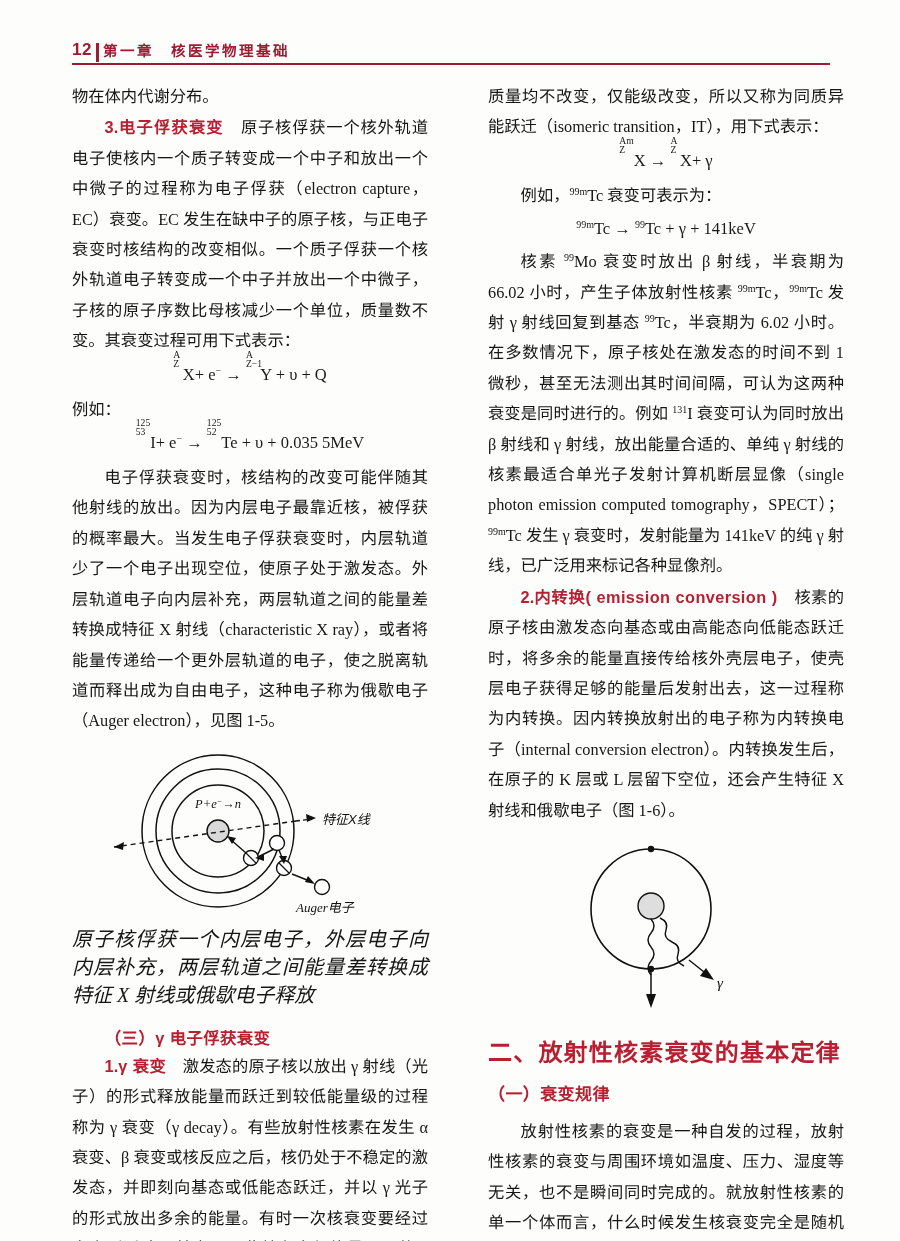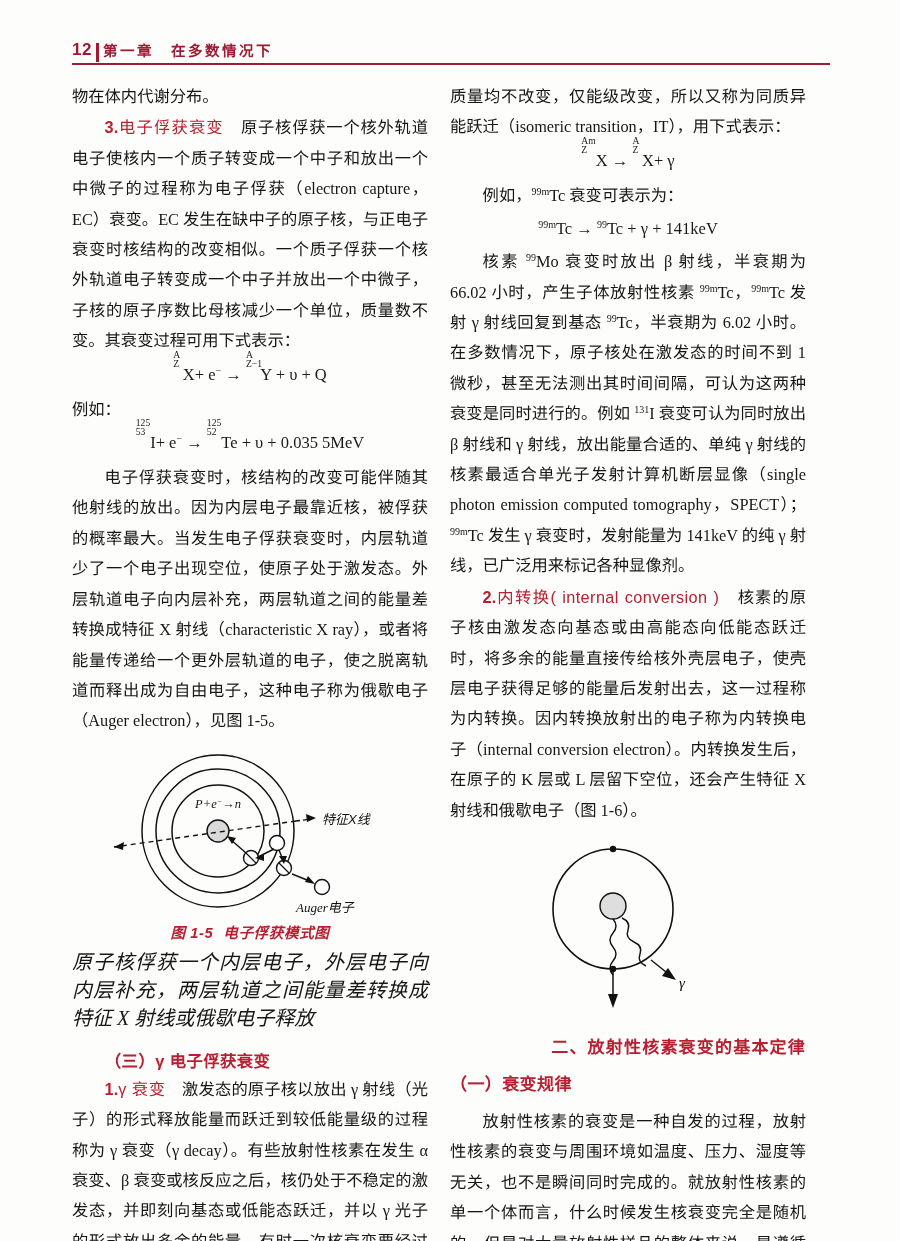--- a/index.html
+++ b/index.html
@@ -81,37 +81,37 @@
     width: 758px;
     height: 1120px;
   }
   .col {
     position: absolute;
     top: 0;
     width: 356px;
     height: 1120px;
   }
   .col-left  { left: 0; }
-  .col-right { left: 378px; }
+  .col-right { left: 416px; }
 
   p.body {
     margin: 0;
     font-size: 16.3px;
     line-height: 30.4px;
     text-align: justify;
     text-justify: inter-ideograph;
     letter-spacing: 0px;
     color: #161616;
   }
   p.body.indent { text-indent: 2em; }
   p.body.noindent { text-indent: 0; }
 
   .run-head {
     color: #b81f31;
-    font-weight: 400;
+    font-weight: 700;
     font-family: "Liberation Sans", sans-serif;
     letter-spacing: 0.4px;
   }
   .run-head-num {
     color: #b81f31;
     font-weight: 700;
     font-family: "Liberation Sans", sans-serif;
   }
 
   
@@ -174,26 +174,25 @@
     font-family: "Liberation Sans", sans-serif;
     font-size: 16.4px;
     font-weight: 700;
     color: #b81f31;
     text-indent: 2em;
     letter-spacing: 0.4px;
   }
   h2.sec-main {
     margin: 22px 0 6px 0;
     font-family: "Liberation Sans", sans-serif;
-    font-size: 17px;
+    font-size: 24px;
     font-weight: 700;
     color: #b81f31;
     letter-spacing: 1.2px;
     text-indent: 0;
-    text-align: right;
   }
   h3.sec-sub2 {
     margin: 12px 0 12px 0;
     font-family: "Liberation Sans", sans-serif;
     font-size: 17px;
     font-weight: 700;
     color: #b81f31;
     letter-spacing: 0.4px;
     text-indent: 0;
   }
@@ -201,21 +200,21 @@
 </style>
 </head>
 <body>
 
 <div class="page">
 
   <div class="header">
     <div class="header-inner">
       <span class="folio">12</span>
       <span class="header-rule-v"></span>
-      <span class="chapter-label">第一章　在多数情况下</span>
+      <span class="chapter-label">第一章　核医学物理基础</span>
     </div>
   </div>
   <div class="header-rule-h"></div>
 
   <div class="columns">
 
     <div class="col col-left">
 
       <p class="body noindent">物在体内代谢分布。</p>
 
@@ -270,23 +269,20 @@
           <line x1="174" y1="102" x2="158" y2="110" stroke="#111" stroke-width="1.4"></line>
           <polygon points="155,111 164,107 164,114" fill="#111"></polygon>
           <line x1="179" y1="103" x2="183" y2="113" stroke="#111" stroke-width="1.4"></line>
           <polygon points="184,117 179,109 187,109" fill="#111"></polygon>
           <line x1="192" y1="127" x2="212" y2="135" stroke="#111" stroke-width="1.4"></line>
           <polygon points="215,137 205,135 208,129" fill="#111"></polygon>
 
           <text x="222" y="77" font-family="Liberation Sans, sans-serif" font-size="13" fill="#111">特征X线</text>
           <text x="196" y="165" font-family="Liberation Serif, serif" font-size="13" fill="#111">Auger电子</text>
         </svg>
-        <div class="fig-caption">
-          <span class="capnum">图 1-5</span><span>电子俘获模式图</span>
-        </div>
         <p class="fig-note">原子核俘获一个内层电子，外层电子向内层补充，两层轨道之间能量差转换成特征 X 射线或俄歇电子释放</p>
       </div>
 
       <h3 class="sec-sub">（三）γ 电子俘获衰变</h3>
 
       <p class="body indent"><span class="run-head-num">1.</span><span class="run-head">γ 衰变</span>　<span>激发态的原子核以放出 γ 射线（光子）的形式释放能量而跃迁到较低能量级的过程称为 γ 衰变（γ decay）。有些放射性核素在发生 α 衰变、β 衰变或核反应之后，核仍处于不稳定的激发态，并即刻向基态或低能态跃迁，并以 γ 光子的形式放出多余的能量。有时一次核衰变要经过多次跃迁才回基态，因此就有多组能量不同的 γ 射线。</span></p>
 
     </div>
 
     <div class="col col-right">
@@ -303,21 +299,21 @@
 
       <div class="formula">
         <sup class="iso">99m</sup><span>Tc</span>
         <span>→</span>
         <sup class="iso">99</sup><span>Tc</span>
         <span>+ γ + 141keV</span>
       </div>
 
       <p class="body indent"><span>核素 </span><sup class="iso">99</sup><span>Mo 衰变时放出 β 射线，半衰期为 66.02 小时，产生子体放射性核素 </span><sup class="iso">99m</sup><span>Tc，</span><sup class="iso">99m</sup><span>Tc 发射 γ 射线回复到基态 </span><sup class="iso">99</sup><span>Tc，半衰期为 6.02 小时。在多数情况下，原子核处在激发态的时间不到 1 微秒，甚至无法测出其时间间隔，可认为这两种衰变是同时进行的。例如 </span><sup class="iso">131</sup><span>I 衰变可认为同时放出 β 射线和 γ 射线，放出能量合适的、单纯 γ 射线的核素最适合单光子发射计算机断层显像（single photon emission computed tomography，SPECT）；</span><sup class="iso">99m</sup><span>Tc 发生 γ 衰变时，发射能量为 141keV 的纯 γ 射线，已广泛用来标记各种显像剂。</span></p>
 
-      <p class="body indent"><span class="run-head-num">2.</span><span class="run-head">内转换( internal conversion )</span>　<span>核素的原子核由激发态向基态或由高能态向低能态跃迁时，将多余的能量直接传给核外壳层电子，使壳层电子获得足够的能量后发射出去，这一过程称为内转换。因内转换放射出的电子称为内转换电子（internal conversion electron）。内转换发生后，在原子的 K 层或 L 层留下空位，还会产生特征 X 射线和俄歇电子（图 1-6）。</span></p>
+      <p class="body indent"><span class="run-head-num">2.</span><span class="run-head">内转换( emission conversion )</span>　<span>核素的原子核由激发态向基态或由高能态向低能态跃迁时，将多余的能量直接传给核外壳层电子，使壳层电子获得足够的能量后发射出去，这一过程称为内转换。因内转换放射出的电子称为内转换电子（internal conversion electron）。内转换发生后，在原子的 K 层或 L 层留下空位，还会产生特征 X 射线和俄歇电子（图 1-6）。</span></p>
 
       <div class="figure">
         <svg width="250" height="175" viewBox="0 0 250 175">
 
           <circle cx="110" cy="73" r="60" fill="none" stroke="#111" stroke-width="1.6"></circle>
 
           <circle cx="110" cy="70" r="13" fill="#dedede" stroke="#111" stroke-width="1.4"></circle>
 
           <circle cx="110" cy="13" r="3.2" fill="#111"></circle>
           <circle cx="110" cy="133" r="3.2" fill="#111"></circle>

